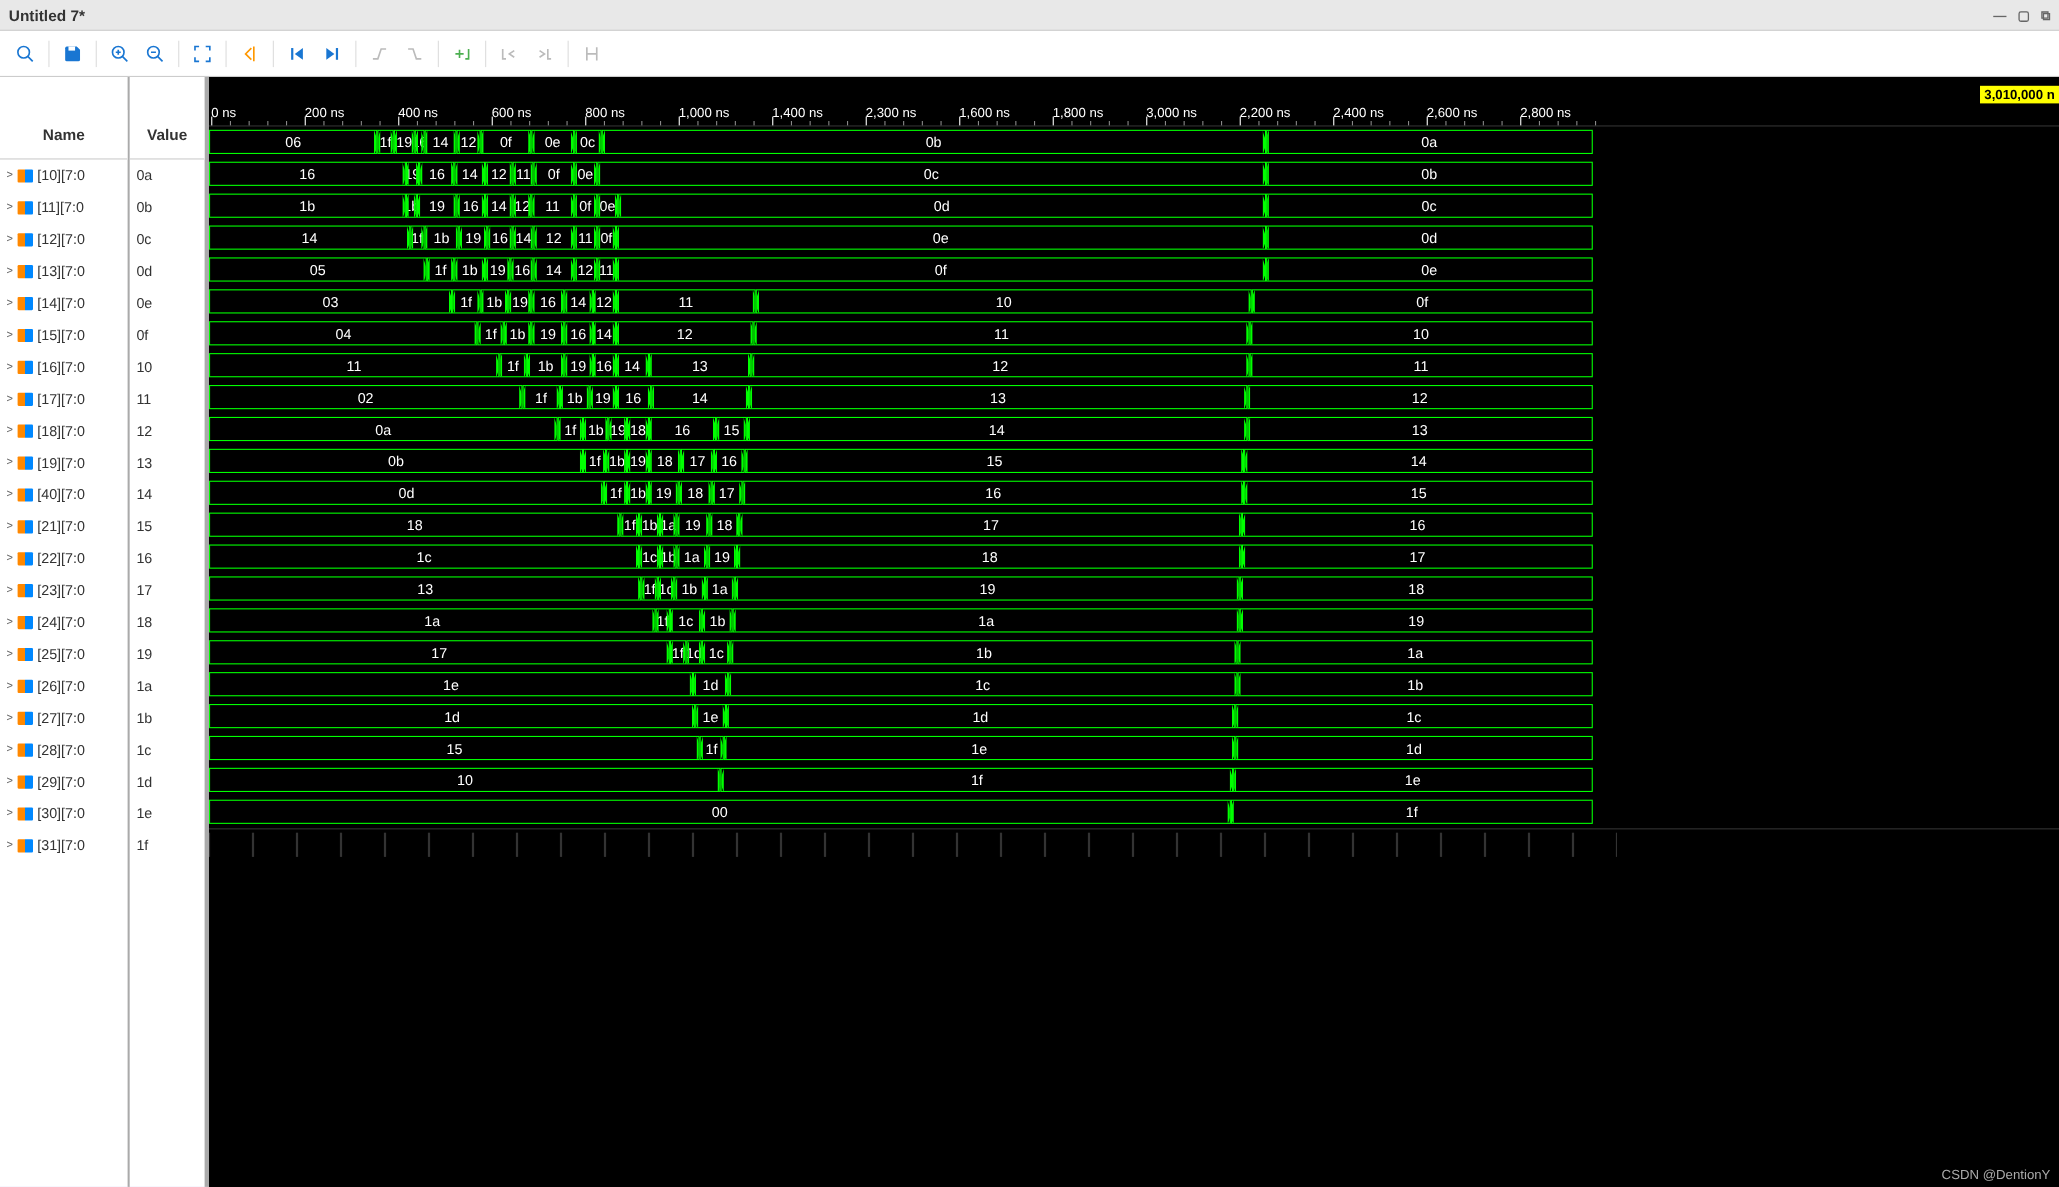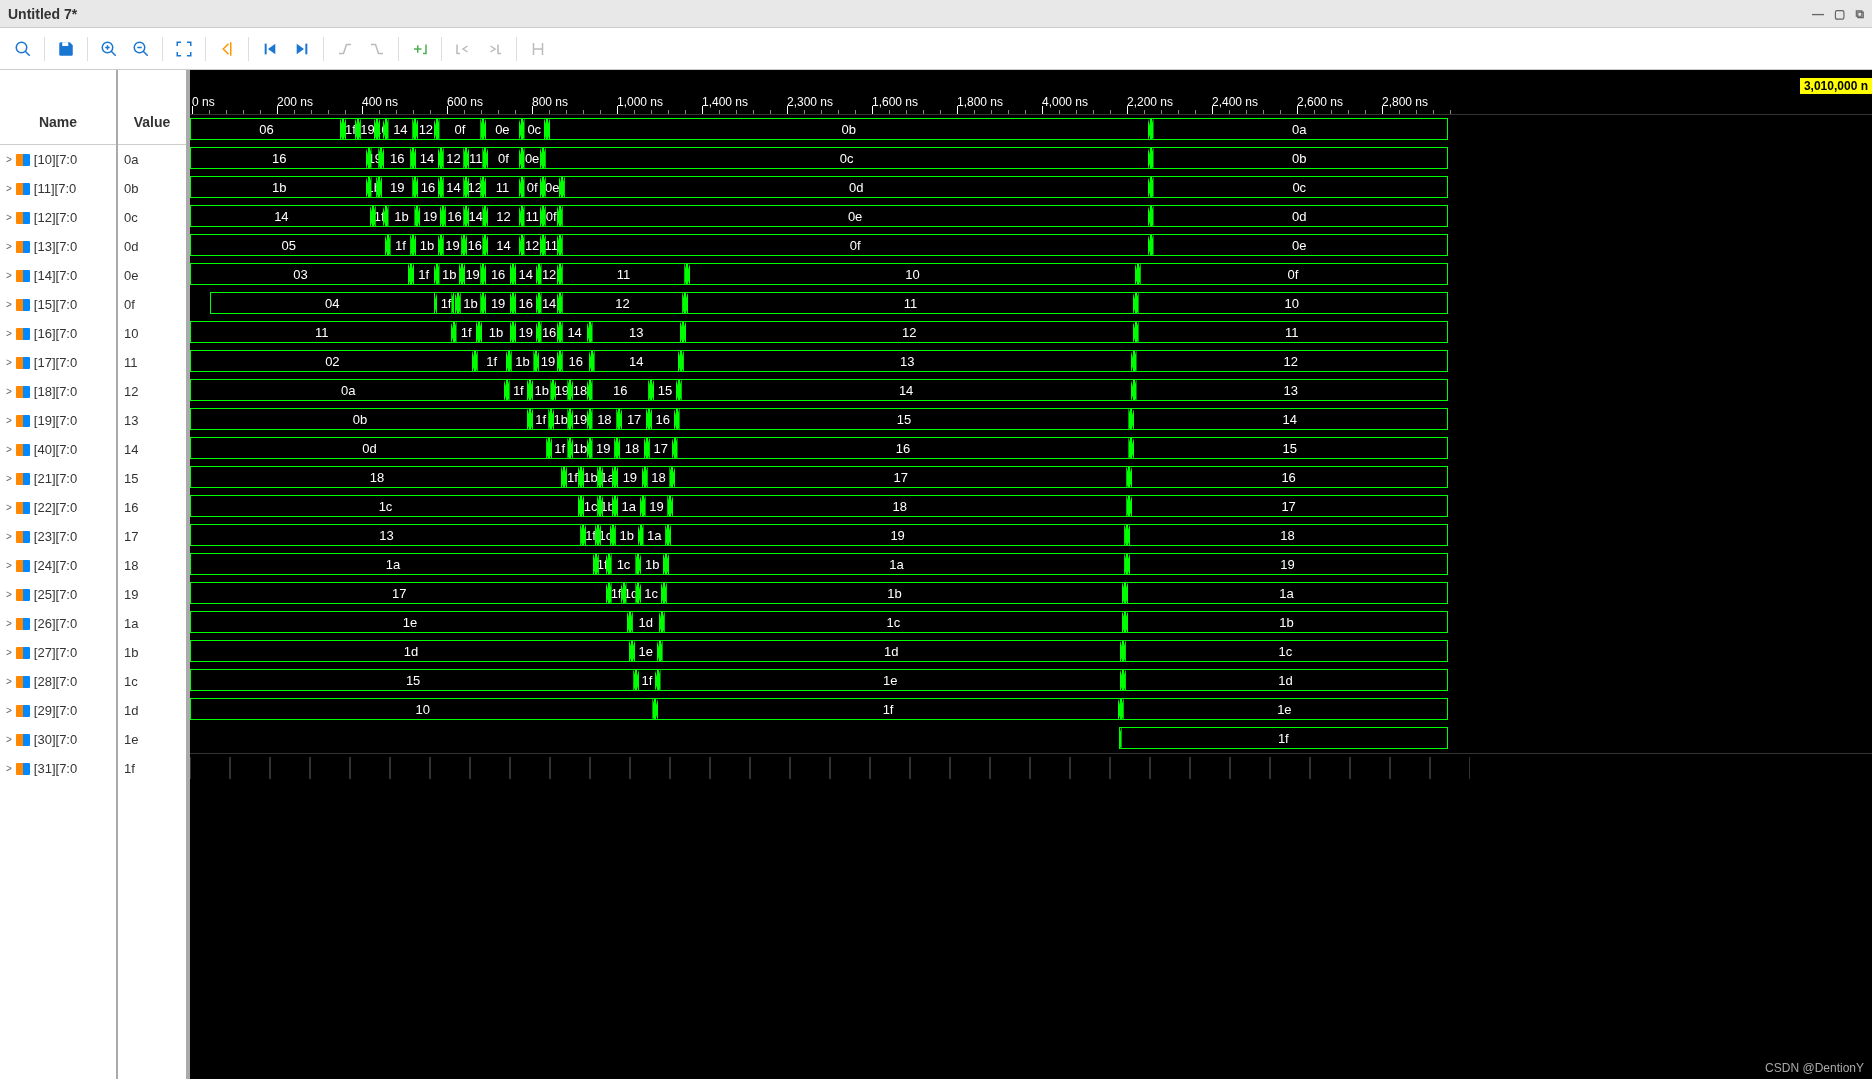--- a/index.html
+++ b/index.html
@@ -352,21 +352,21 @@
         <div class="minor-tick" style="left: 699px;"></div>
         <div class="minor-tick" style="left: 716px;"></div>
         <div class="minor-tick" style="left: 733px;"></div>
         <div class="minor-tick" style="left: 750px;"></div>
         <div class="tick" style="left: 767px;">1,800 ns</div>
         <div class="major-tick" style="left: 767px;"></div>
         <div class="minor-tick" style="left: 784px;"></div>
         <div class="minor-tick" style="left: 801px;"></div>
         <div class="minor-tick" style="left: 818px;"></div>
         <div class="minor-tick" style="left: 835px;"></div>
-        <div class="tick" style="left: 852px;">4,000 ns</div>
+        <div class="tick" style="left: 852px;">3,000 ns</div>
         <div class="major-tick" style="left: 852px;"></div>
         <div class="minor-tick" style="left: 869px;"></div>
         <div class="minor-tick" style="left: 886px;"></div>
         <div class="minor-tick" style="left: 903px;"></div>
         <div class="minor-tick" style="left: 920px;"></div>
         <div class="tick" style="left: 937px;">2,200 ns</div>
         <div class="major-tick" style="left: 937px;"></div>
         <div class="minor-tick" style="left: 954px;"></div>
         <div class="minor-tick" style="left: 971px;"></div>
         <div class="minor-tick" style="left: 988px;"></div>
@@ -460,21 +460,21 @@
           <div class="seg" style="left: 246.5px; width: 25.5px;">1b</div>
           <div class="seg" style="left: 272px; width: 21.25px;">19</div>
           <div class="seg" style="left: 293.25px; width: 29.75px;">16</div>
           <div class="seg" style="left: 323px; width: 25.5px;">14</div>
           <div class="seg" style="left: 348.5px; width: 21.25px;">12</div>
           <div class="seg" style="left: 369.75px; width: 127.5px;">11</div>
           <div class="seg" style="left: 497.25px; width: 450.5px;">10</div>
           <div class="seg last" style="left: 947.75px; width: 310.25px;">0f</div>
         </div>
         <div class="wave-row">
-          <div class="seg first" style="left: 0px; width: 244.375px; margin-left: 20px;">04</div>
+          <div class="seg first" style="left: 0px; width: 244.375px;">04</div>
           <div class="seg" style="left: 244.375px; width: 23.375px;">1f</div>
           <div class="seg" style="left: 267.75px; width: 25.5px;">1b</div>
           <div class="seg" style="left: 293.25px; width: 29.75px;">19</div>
           <div class="seg" style="left: 323px; width: 25.5px;">16</div>
           <div class="seg" style="left: 348.5px; width: 21.25px;">14</div>
           <div class="seg" style="left: 369.75px; width: 125.375px;">12</div>
           <div class="seg" style="left: 495.125px; width: 450.5px;">11</div>
           <div class="seg last" style="left: 945.625px; width: 312.375px;">10</div>
         </div>
         <div class="wave-row">
@@ -591,20 +591,21 @@
           <div class="seg" style="left: 446.25px; width: 21.25px;">1f</div>
           <div class="seg" style="left: 467.5px; width: 465.375px;">1e</div>
           <div class="seg last" style="left: 932.875px; width: 325.125px;">1d</div>
         </div>
         <div class="wave-row">
           <div class="seg first" style="left: 0px; width: 465.375px;">10</div>
           <div class="seg" style="left: 465.375px; width: 465.375px;">1f</div>
           <div class="seg last" style="left: 930.75px; width: 327.25px;">1e</div>
         </div>
         <div class="wave-row">
+          <div class="seg first" style="left: 0px; width: 928.625px;">00</div>
           <div class="seg last" style="left: 928.625px; width: 329.375px;">1f</div>
         </div>
       </div>
     <div class="bottom-row" id="bottom-row">
         <div class="cell" style="left: 0px; width: 40px;"></div>
         <div class="cell" style="left: 40px; width: 40px;"></div>
         <div class="cell" style="left: 80px; width: 40px;"></div>
         <div class="cell" style="left: 120px; width: 40px;"></div>
         <div class="cell" style="left: 160px; width: 40px;"></div>
         <div class="cell" style="left: 200px; width: 40px;"></div>

